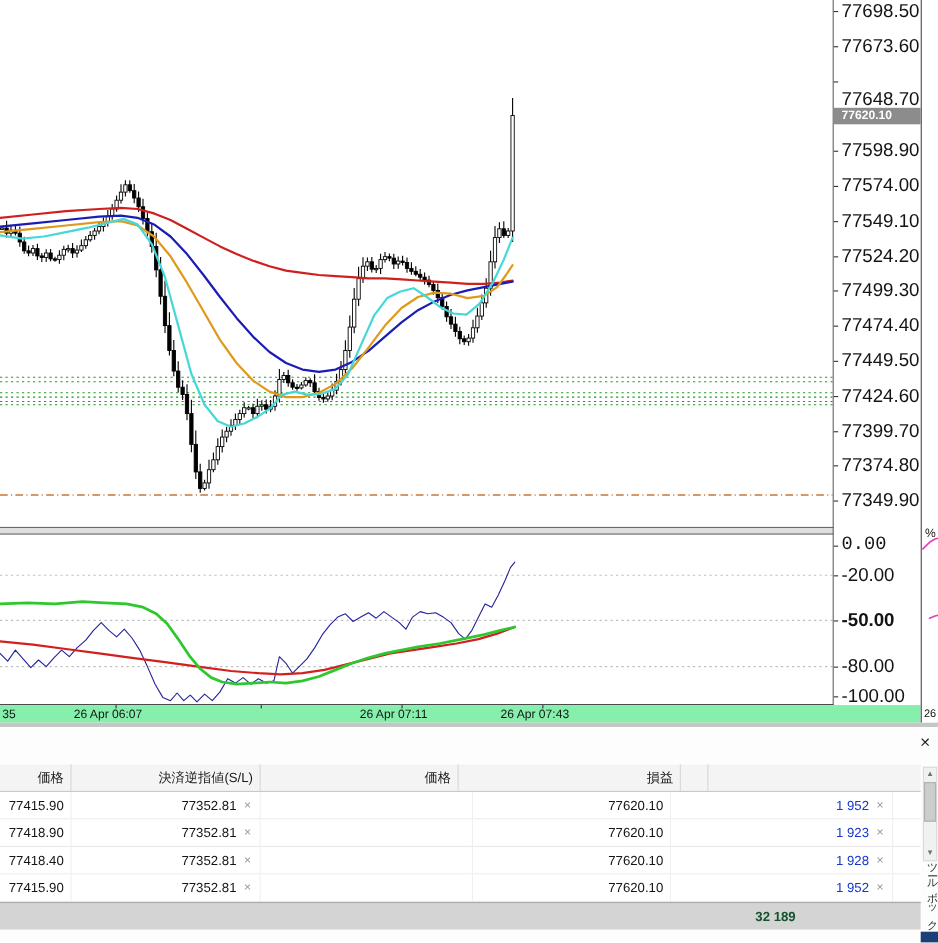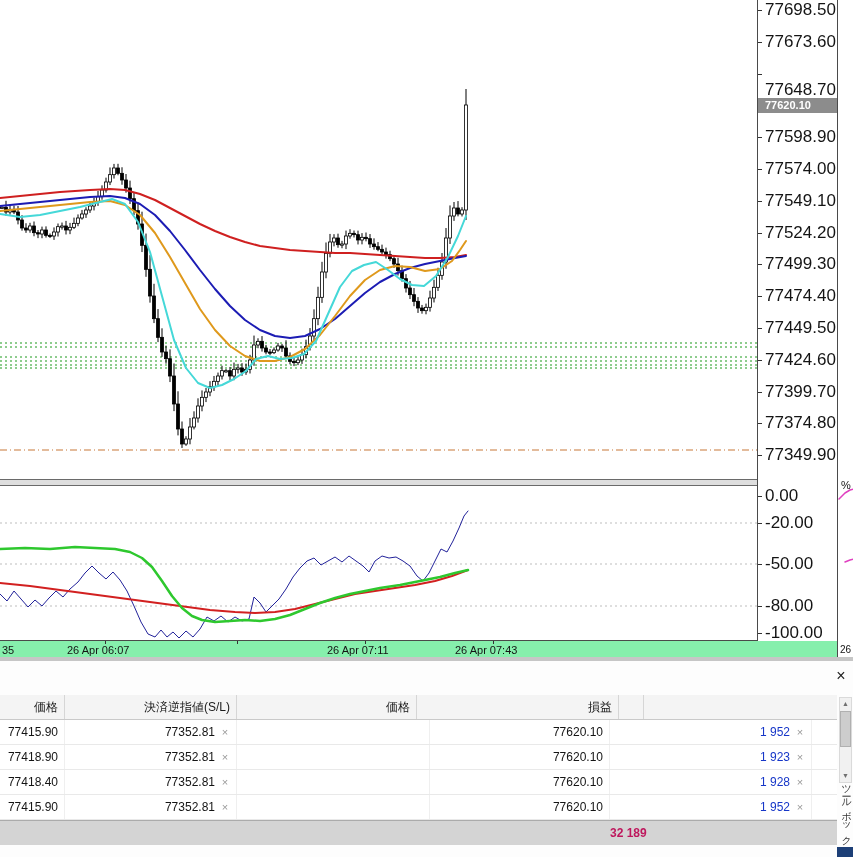--- a/index.html
+++ b/index.html
@@ -38,22 +38,22 @@
   .tr.head{background:#f4f4f4;border-bottom:1px solid #c9c9c9}
   .td{display:flex;align-items:center;justify-content:flex-end;font-size:12px;color:#141414;
       border-right:1px solid #efefef;padding-right:6px;overflow:hidden}
   .tr.head .td{border-right:1px solid #d6d6d6;color:#1a1a1a}
   .c1{width:65px}.c2{width:172px}.c3{width:193px}.c4{width:180px}.c5{width:202px}
   .c6{width:25px;border-right:none}
   .x-icon{color:#9a9a9a;font-size:11px;margin-left:5px;width:10px;text-align:center;cursor:pointer;flex:none}
   .profit{color:#1636c8}
   #total-row{position:absolute;left:0;top:159px;width:837px;height:25px;background:#d4d4d4;
              border-top:1px solid #ababab}
-  #total-val{position:absolute;left:610px;top:5px;width:190px;text-align:left;
-             font-size:12px;font-weight:bold;color:#be185d}
+  #total-val{position:absolute;left:610px;top:5px;width:190px;text-align:center;
+             font-size:12px;font-weight:bold;color:#14532d}
   
   #right-strip{position:absolute;left:838px;top:661px;width:15px;height:196px}
   #scrollbar{position:absolute;left:1px;top:36px;width:13px;height:86px;background:#f1f1f1;
              border:1px solid #dadada}
   .sb-btn{position:absolute;left:0;width:11px;height:12px;font-size:7px;color:#707070;
           text-align:center;line-height:12px;cursor:pointer}
   #sb-up{top:0}#sb-down{bottom:0}
   #sb-thumb{position:absolute;left:0;top:13px;width:11px;height:36px;background:#cdcdcd;
             border:1px solid #b0b0b0;cursor:pointer}
   #tab-toolbox{position:absolute;left:838px;top:778px;width:15px;height:68px;writing-mode:vertical-rl;
@@ -352,25 +352,25 @@
       <div class="axis-label" style="top: 322px;">77449.50</div>
       <div class="axis-tick" style="top: 328px;"></div>
       <div class="axis-label" style="top: 354px;">77424.60</div>
       <div class="axis-tick" style="top: 360px;"></div>
       <div class="axis-label" style="top: 386px;">77399.70</div>
       <div class="axis-tick" style="top: 392px;"></div>
       <div class="axis-label" style="top: 417px;">77374.80</div>
       <div class="axis-tick" style="top: 423px;"></div>
       <div class="axis-label" style="top: 449px;">77349.90</div>
       <div class="axis-tick" style="top: 455px;"></div>
-      <div class="axis-label" style="top: 490px;">0.00</div>
+      <div class="axis-label" style="top: 490px; font-family: Liberation Mono, monospace;">0.00</div>
       <div class="axis-tick" style="top: 496px;"></div>
       <div class="axis-label" style="top: 517px; text-align: center;">-20.00</div>
       <div class="axis-tick" style="top: 523px;"></div>
-      <div class="axis-label" style="top: 558px;">-50.00</div>
+      <div class="axis-label" style="top: 558px; font-weight: bold;">-50.00</div>
       <div class="axis-tick" style="top: 564px;"></div>
       <div class="axis-label" style="top: 600px;">-80.00</div>
       <div class="axis-tick" style="top: 606px;"></div>
       <div class="axis-label" style="top: 627px;">-100.00</div>
       <div class="axis-tick" style="top: 633px;"></div>
     </div>
 
   <div id="time-axis">
       <div class="time-label" style="left: 2px;">35</div>
       <div class="time-label" style="left: 67px;">26 Apr 06:07</div>

